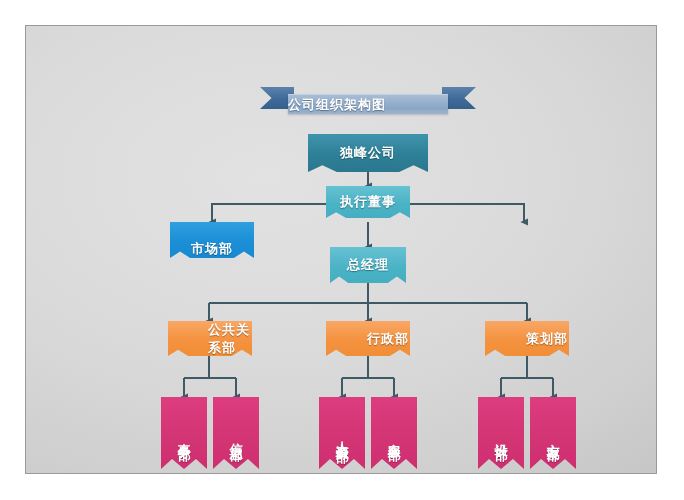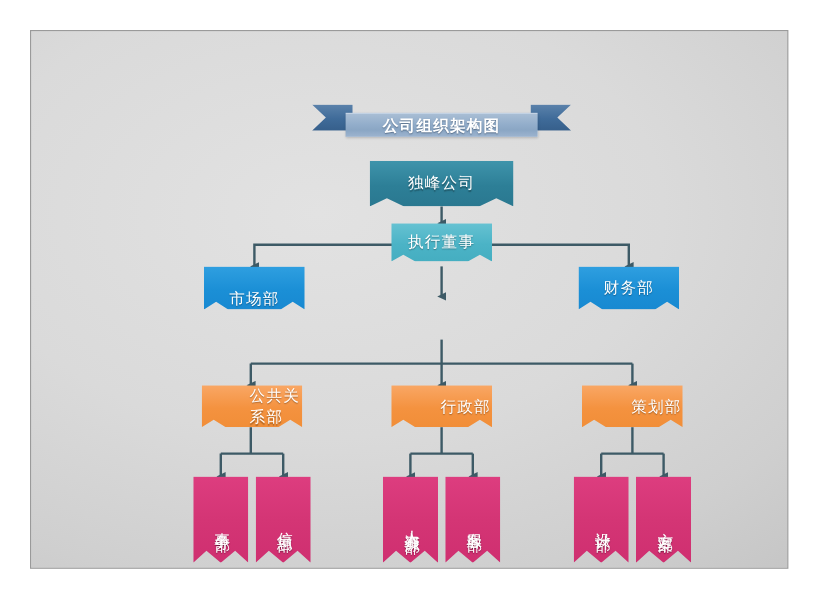--- a/index.html
+++ b/index.html
@@ -72,39 +72,38 @@
     position: absolute;
     left: 0;
     top: 0;
     right: 0;
     bottom: 0;
     background: linear-gradient(180deg, #a8bdd4 0%, #93aecb 45%, #8aa6c4 70%, #9db4cf 100%);
     border-top: 1px solid #c2d2e4;
     box-shadow: 0 1px 2px rgba(0,0,0,0.18);
     display: flex;
     align-items: center;
-    justify-content: center;
     margin-top: 12px;
   }
   .ribbon-text {
     color: #ffffff;
     font-size: 13px;
     letter-spacing: 1px;
     text-shadow: 0 1px 1px rgba(40,60,85,0.55);
     font-weight: 700;
   }
 
   
   .node {
     position: absolute;
     display: flex;
     align-items: center;
     justify-content: center;
     color: #ffffff;
-    font-weight: 400;
+    font-weight: 700;
     letter-spacing: 1px;
     text-shadow: 0 1px 1px rgba(0,0,0,0.35);
     box-sizing: border-box;
   }
 
   
   .banner {
     clip-path: polygon(
       0% 0%, 100% 0%,
       100% 100%, 88% 82%, 76% 100%,
@@ -206,24 +205,24 @@
     </div>
 
     <div class="node banner n-l2" style="left:300px; top:160px; width:84px; height:32px;">
       <span>执行董事</span>
     </div>
 
     <div class="node banner n-side" style="left:144px; top:196px; width:84px; height:36px;align-items:flex-end;">
       <span>市场部</span>
     </div>
 
-    <div class="node banner n-side" style="left:456px; top:196px; width:84px; height:36px;">
-      <span>财务部</span>
-    </div>
-
+
+    <div class="node banner n-l2" style="left:304px; top:221px; width:76px; height:36px;">
+      <span>总经理</span>
+    </div>
 
     <div class="node banner n-dept" style="left:142px; top:295px; width:84px; height:35px;">
       <span>公共关系部</span>
     </div>
 
     <div class="node banner n-dept" style="left:300px; top:295px; width:84px; height:35px;">
       <span>行政部</span>
     </div>
 
     <div class="node banner n-dept" style="left:459px; top:295px; width:84px; height:35px;">

